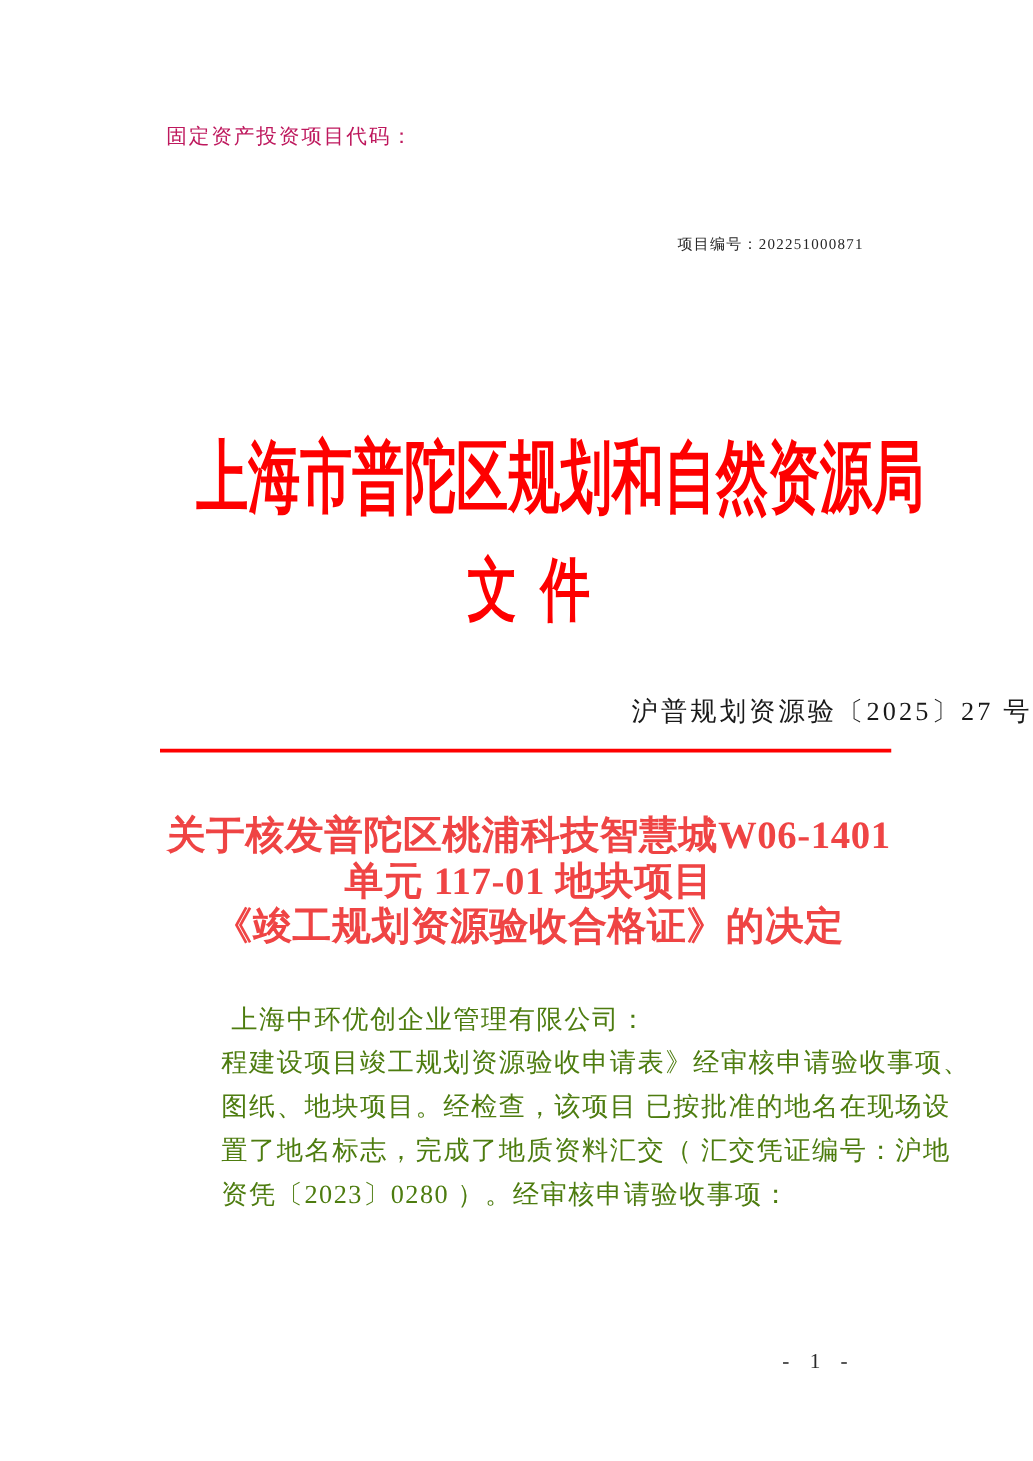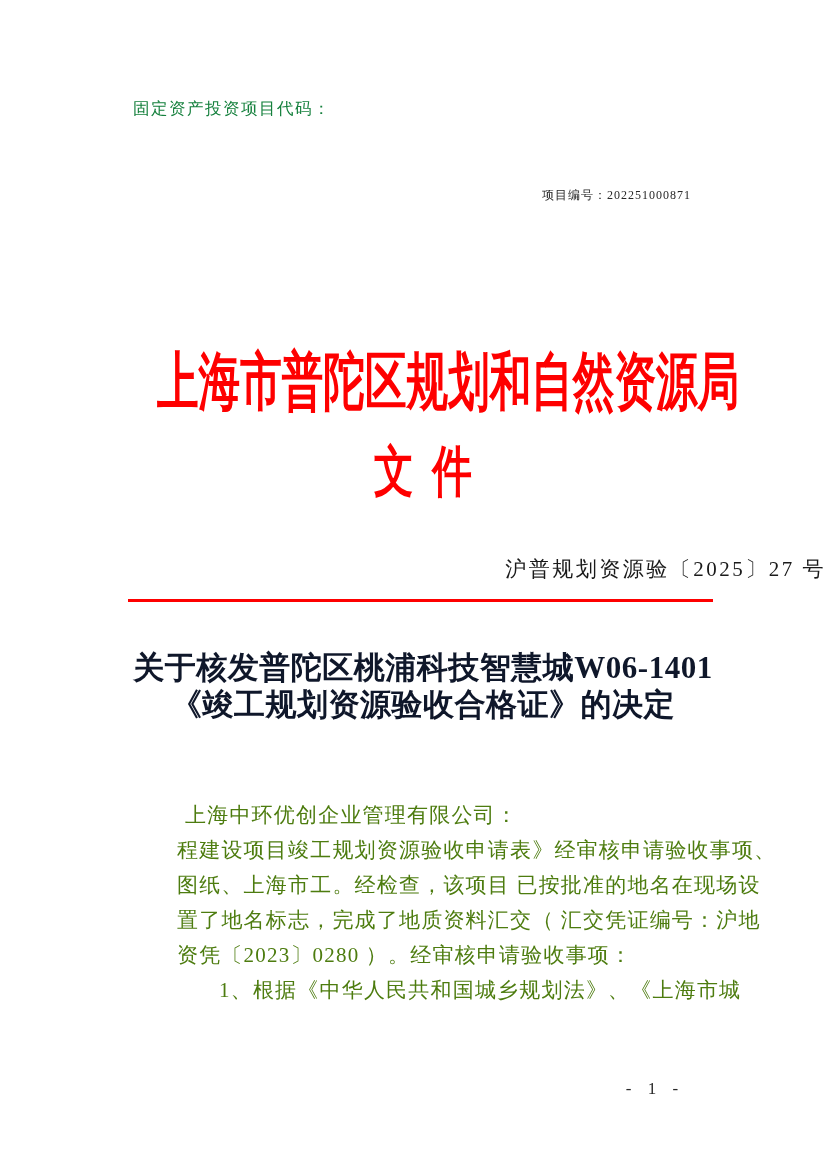--- a/index.html
+++ b/index.html
@@ -16,21 +16,21 @@
     font-family: "Liberation Serif", "DejaVu Serif", serif;
     color: #1f1f1f;
   }
   
   .project-code {
     position: absolute;
     left: 133px;
     top: 98px;
     font-size: 16.5px;
     letter-spacing: 1.5px;
-    color: #15803d;
+    color: #be185d;
   }
   
   .project-number {
     position: absolute;
     right: 135px;
     top: 187px;
     font-size: 12px;
     letter-spacing: 1px;
     color: #262626;
   }
@@ -88,21 +88,21 @@
   .doc-title {
     position: absolute;
     left: 20px;
     right: 0;
     top: 650px;
     text-align: center;
     font-weight: bold;
     font-size: 31px;
     line-height: 36.5px;
     letter-spacing: 0.5px;
-    color: #0f172a;
+    color: #ef4444;
   }
   
   .doc-body {
     position: absolute;
     left: 130px;
     top: 798px;
     width: 586px;
     font-size: 21px;
     line-height: 35px;
     letter-spacing: 1.2px;
@@ -141,27 +141,27 @@
   <div class="masthead-org">上海市普陀区规划和自然资源局</div>
 
   <div class="masthead-word">文件</div>
 
   <div class="doc-number">沪普规划资源验〔2025〕27 号</div>
 
   <div class="red-rule"></div>
 
   <div class="doc-title">
     <div>关于核发普陀区桃浦科技智慧城W06-1401</div>
+    <div>单元 117-01 地块项目</div>
     <div>《竣工规划资源验收合格证》的决定</div>
   </div>
 
   <div class="doc-body">
     <div class="line salutation">上海中环优创企业管理有限公司：</div>
     <div class="line">程建设项目竣工规划资源验收申请表》经审核申请验收事项、</div>
-    <div class="line">图纸、上海市工。经检查，该项目 已按批准的地名在现场设</div>
+    <div class="line">图纸、地块项目。经检查，该项目 已按批准的地名在现场设</div>
     <div class="line">置了地名标志，完成了地质资料汇交（ 汇交凭证编号：沪地</div>
     <div class="line">资凭〔2023〕0280 ）。经审核申请验收事项：</div>
-    <div class="line indent">1、根据《中华人民共和国城乡规划法》、《上海市城</div>
   </div>
 
   <div class="page-number">- 1 -</div>
 
 </div>
 
 </body></html>

